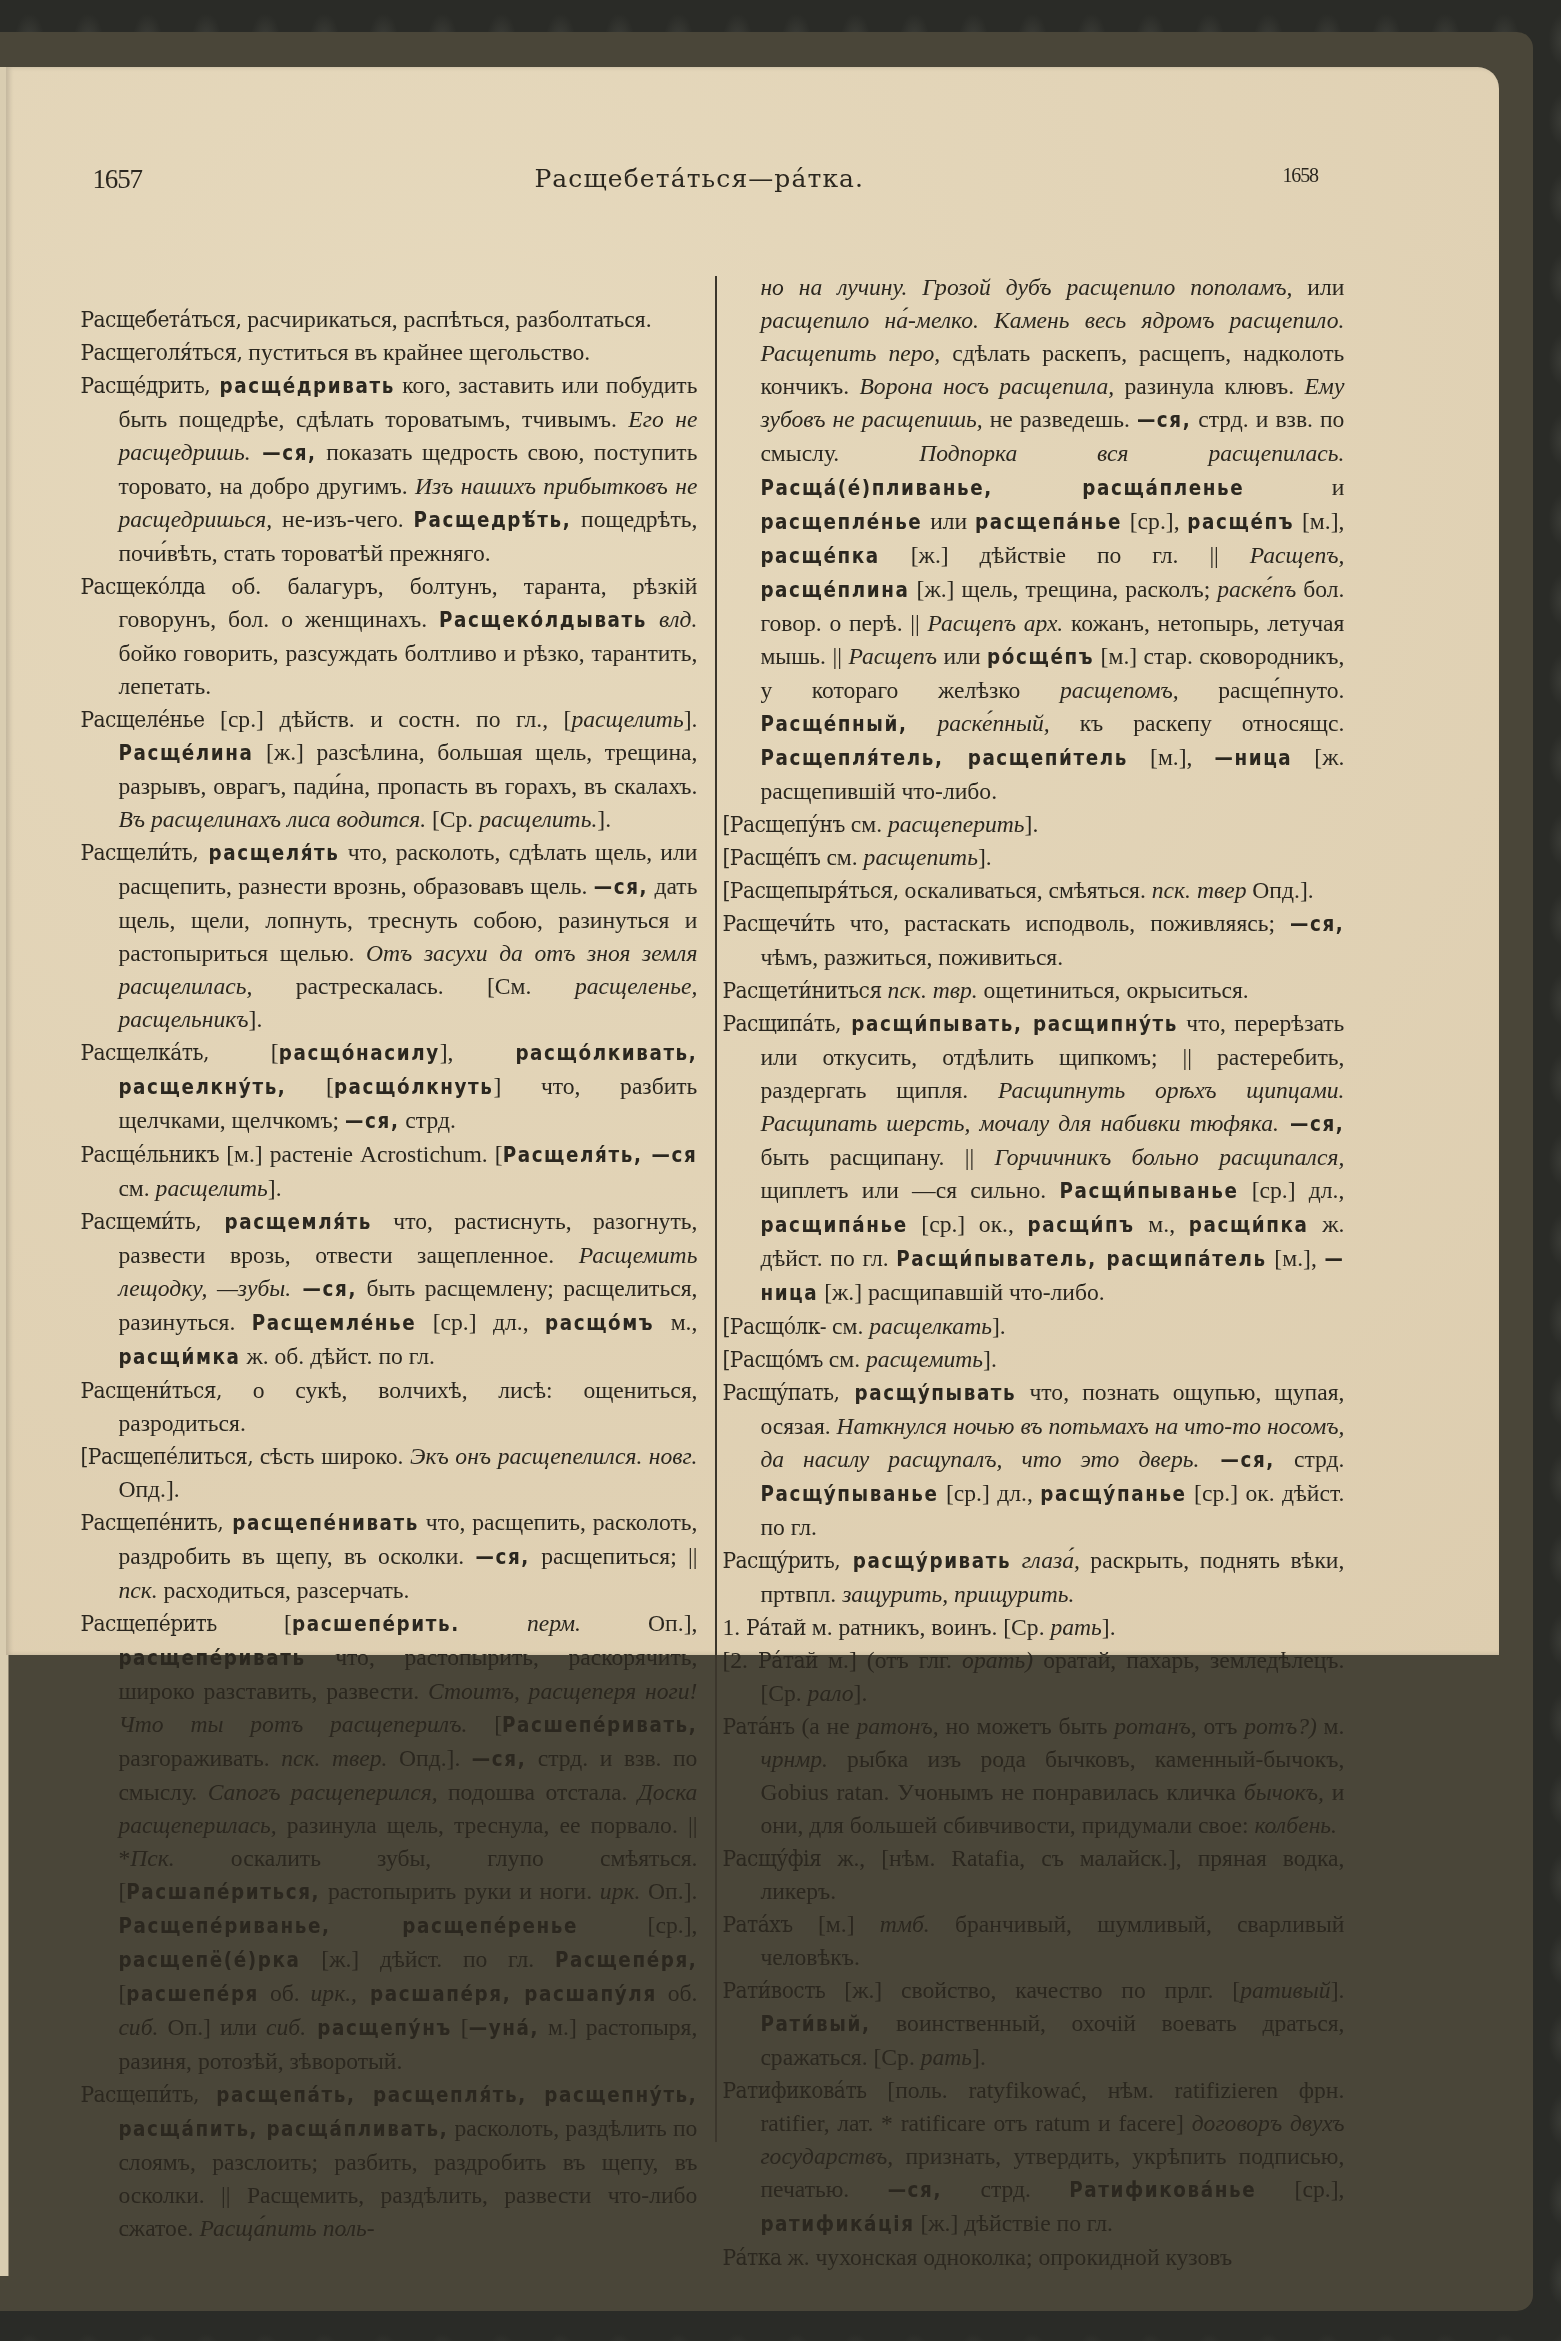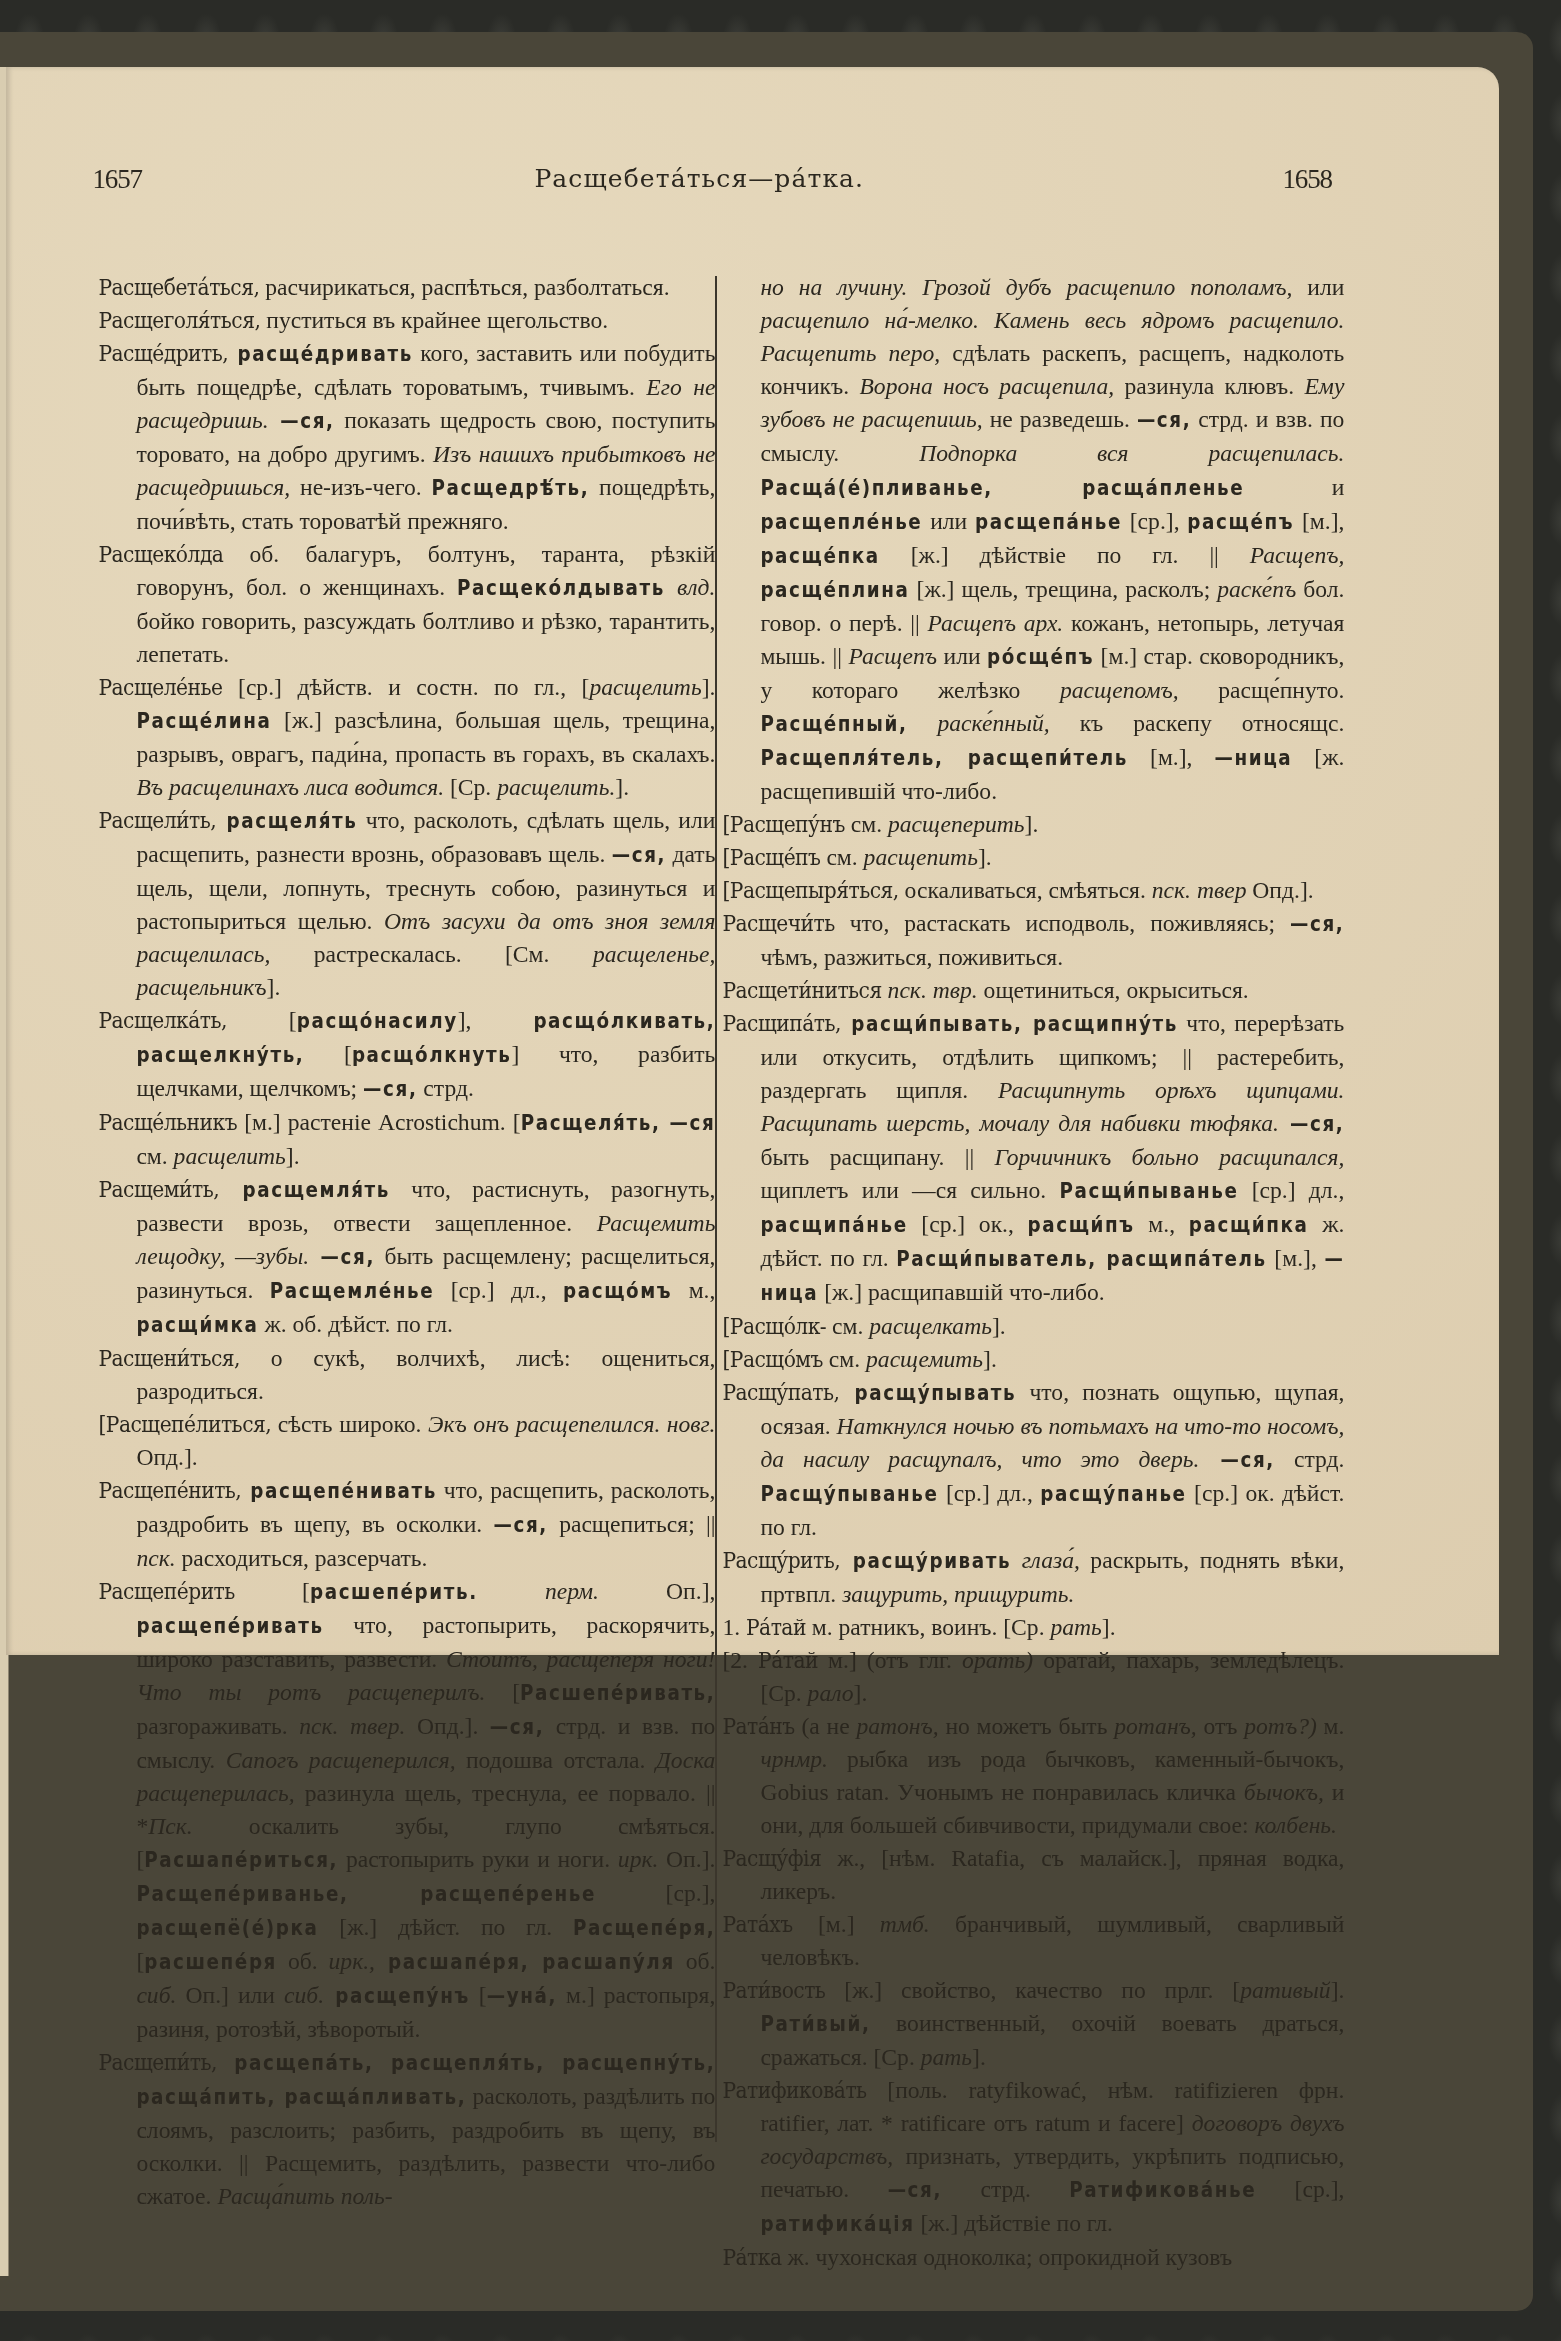--- a/index.html
+++ b/index.html
@@ -25,29 +25,29 @@
   }
   .page-edge-left {
     position: absolute; left: 0; top: 67px; width: 7.5px; height: 2209px;
     background: #d9cdb1; border-right: 1.1px solid #8f8672;
   }
   .running-head {
     position: absolute; left: 0; top: 97px; width: 100%; height: 38px;
   }
   .pg-left { position: absolute; left: 86px; top: 0; font-size: 27px; letter-spacing: -1.1px; }
   .pg-title { position: absolute; left: 528px; top: 0; font-size: 25px; font-family: "DejaVu Serif", serif; letter-spacing: 1.1px; }
-  .pg-right { position: absolute; left: 1276px; top: 0; font-size: 27px; letter-spacing: -1.1px; }
+  .pg-right { position: absolute; left: 1276px; top: 0; font-size: 20px; letter-spacing: -1.1px; }
   .col {
     position: absolute; top: 204px; width: 617px;
     font-size: 23.6px; line-height: 33px;
     text-align: justify; color: #2b271f;
     font-family: "Liberation Serif", serif;
     font-stretch: condensed;
   }
-  .col.left { left: 92px; }
+  .col.left { left: 74px; margin-top: 32px; }
   .col.right { left: 716px; width: 622px; }
   .divider {
     position: absolute; left: 709px; top: 209px; width: 1.6px; height: 1866px;
     background: #3b362c;
   }
   .entry { margin: 0; padding-left: 38px; text-indent: -38px; }
   .entry.cont { padding-left: 38px; text-indent: 0; }
   .hw { font-family: "DejaVu Serif", serif; font-size: 22.5px; letter-spacing: -0.5px; }
   .b { font-family: "DejaVu Sans", sans-serif; font-weight: bold; font-size: 20.4px; letter-spacing: 1.6px; }
   .i { font-style: italic; }

